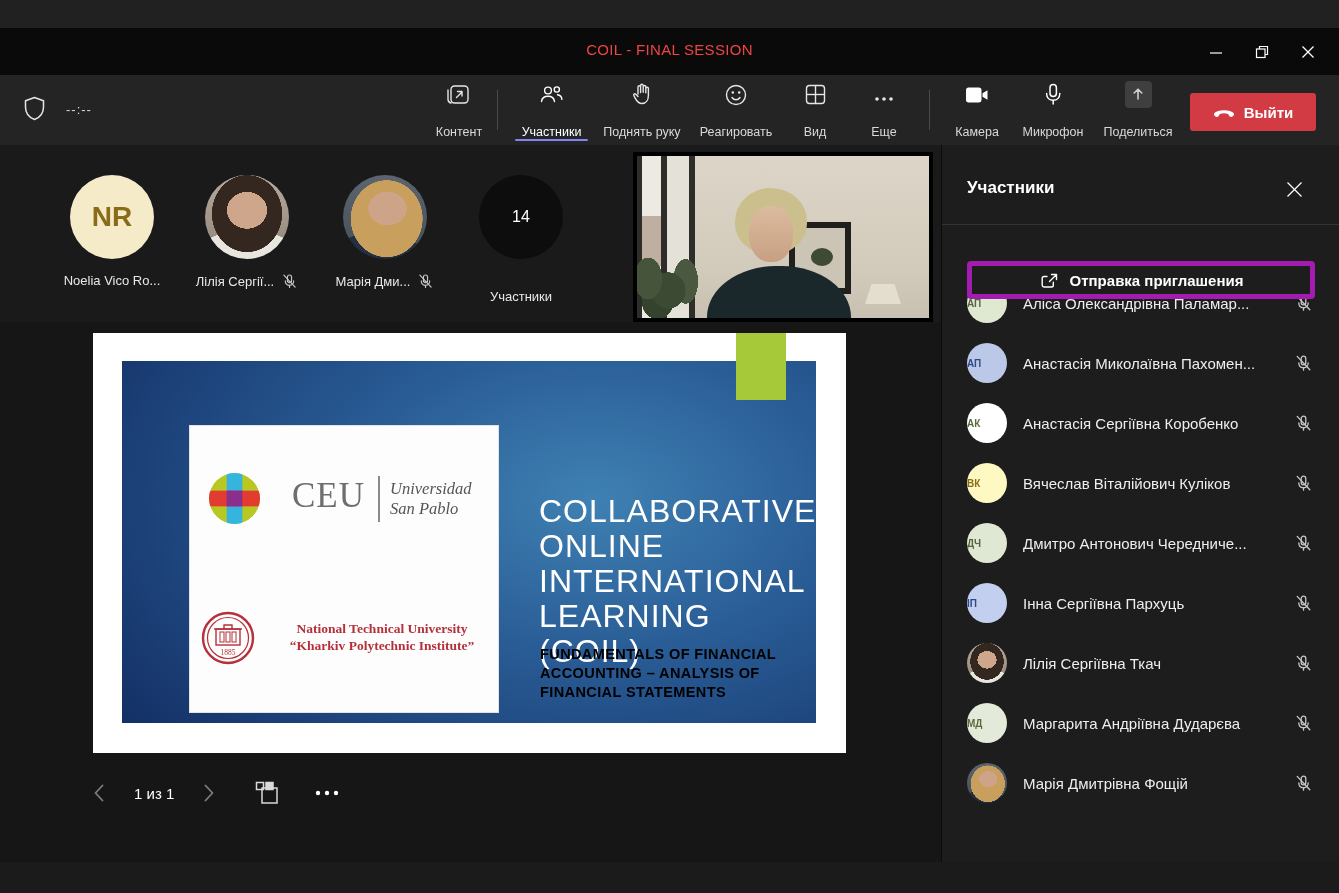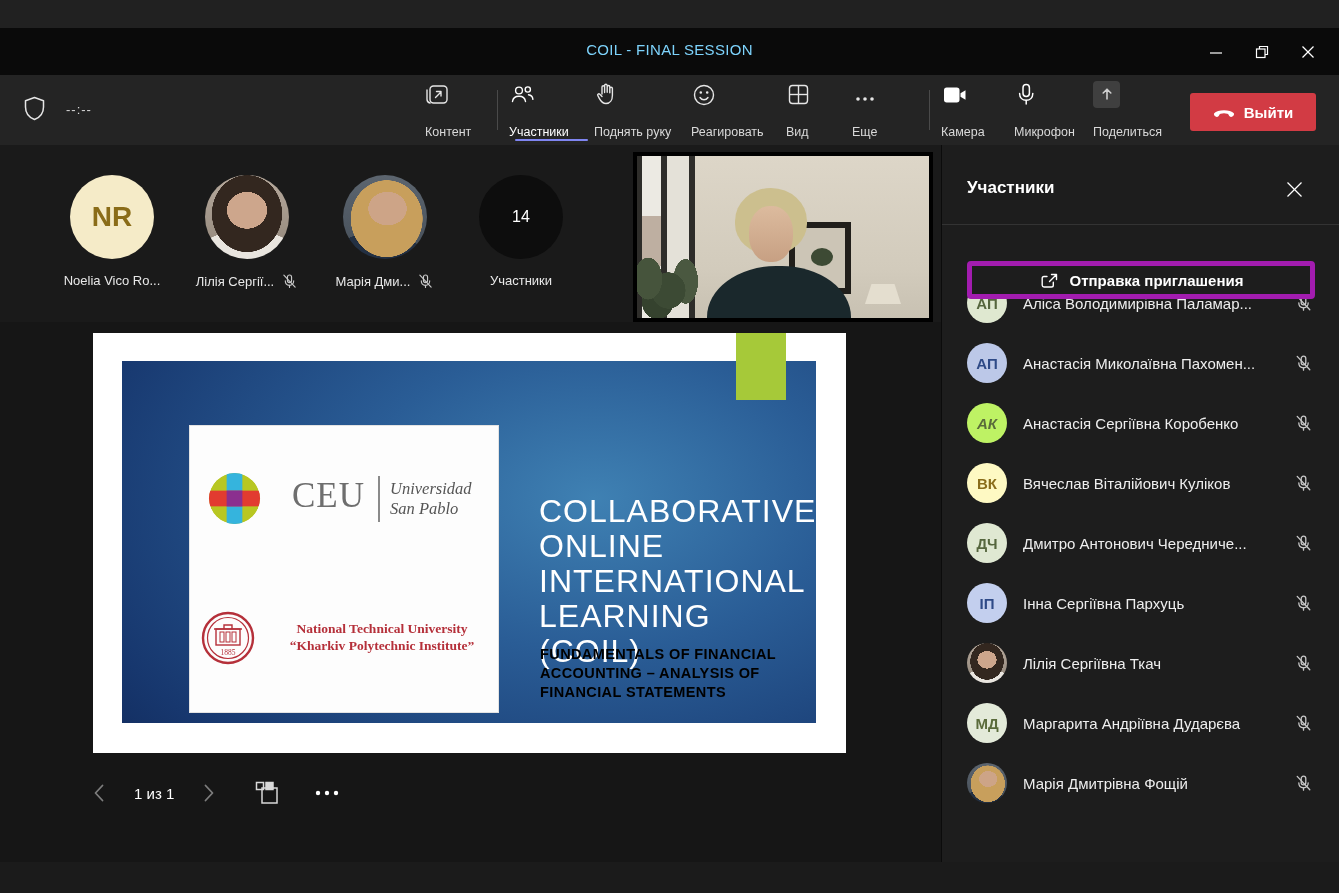--- a/index.html
+++ b/index.html
@@ -3,29 +3,29 @@
 <meta charset="utf-8">
 <style>
   * { margin:0; padding:0; box-sizing:border-box; }
   html,body { background:#000; }
   body { font-family:"Liberation Sans", sans-serif; }
   .win { position:relative; width:1339px; height:893px; overflow:hidden; background:#151515; }
 
   
   .topstrip { position:absolute; left:0; top:0; width:1339px; height:28px; background:#212121; }
   .titlebar { position:absolute; left:0; top:28px; width:1339px; height:47px; background:#0a0a0a; }
-  .titlebar .wtitle { position:absolute; left:0; right:0; top:13px; text-align:center; color:#7dd3fc; font-size:15px; letter-spacing:.3px; }
+  .titlebar .wtitle { position:absolute; left:0; right:0; top:13px; text-align:center; color:#ef4444; font-size:15px; letter-spacing:.3px; }
   .wcontrols { position:absolute; right:8px; top:0; height:47px; display:flex; }
   .wbtn { width:46px; height:47px; display:flex; align-items:center; justify-content:center; }
 
   
   .toolbar { position:absolute; left:0; top:75px; width:1339px; height:70px; background:#242424; }
   .shield { position:absolute; left:22px; top:20px; }
   .timer { position:absolute; left:66px; top:27px; color:#d9d9d9; font-size:13px; letter-spacing:1px; }
-  .tab { position:absolute; top:0; height:70px; display:flex; flex-direction:column; justify-content:center; gap:17px; cursor:pointer; }
+  .tab { position:absolute; top:0; height:70px; display:flex; flex-direction:column; align-items:center; justify-content:center; gap:17px; cursor:pointer; }
   .tab .ticon { height:26px; display:flex; align-items:flex-end; }
   .tab .tlabel { color:#d9d9d9; font-size:12.5px; white-space:nowrap; }
   .tab.selected .tlabel { color:#fff; }
   .tab.selected::after { content:""; position:absolute; left:6px; right:6px; bottom:4px; height:2.5px; background:#7f85f1; border-radius:2px; }
   .tb-divider { position:absolute; top:15px; width:1px; height:40px; background:#4a4a4a; }
   .share-box { width:27px; height:27px; background:#3f3f3f; border-radius:4px; display:flex; align-items:center; justify-content:center; }
   .leave-btn { position:absolute; left:1190px; top:18px; width:126px; height:38px; background:#d23b44; border:none; border-radius:3px; color:#fff; font-size:15px; font-weight:700; font-family:"Liberation Sans",sans-serif; display:flex; align-items:center; justify-content:center; gap:9px; cursor:pointer; }
 
   
   .main-left { position:absolute; left:0; top:145px; width:941px; height:717px; background:#161616; }
@@ -99,21 +99,21 @@
   .nav-more { margin-left:34px; letter-spacing:3px; color:#fff; font-size:16px; font-weight:700; }
 
   
   .panel-header { position:absolute; left:0; top:0; width:100%; height:79px; }
   .panel-title { position:absolute; left:25px; top:33px; color:#fff; font-size:17px; font-weight:700; }
   .panel-close { position:absolute; right:32px; top:32px; background:none; border:none; cursor:pointer; padding:4px; }
   .panel-divider { position:absolute; left:0; top:79px; width:100%; height:1px; background:#333; }
   .invite-btn { position:absolute; left:25px; top:116px; width:348px; height:38px; background:#1d1d1d; border:5px solid #a21caf; border-radius:4px; color:#fff; font-size:15px; font-weight:700; font-family:"Liberation Sans",sans-serif; display:flex; align-items:center; justify-content:center; gap:11px; cursor:pointer; z-index:2; }
   .plist { position:absolute; left:0; top:128px; width:100%; bottom:0; overflow:hidden; z-index:1; }
   .prow { height:60px; display:flex; align-items:center; padding:0 26px 0 25px; cursor:pointer; }
-  .pavatar { width:40px; height:40px; border-radius:50%; flex:none; display:flex; align-items:center; justify-content:center; font-size:15px; font-weight:700; }
+  .pavatar { width:40px; height:40px; border-radius:50%; flex:none; display:flex; align-items:center; font-size:10px; font-weight:700; }
   .pname { margin-left:16px; color:#eee; font-size:15px; white-space:nowrap; overflow:hidden; flex:1; }
   .pmic { flex:none; margin-left:8px; }
 
   svg { display:block; }
 </style>
 </head>
 <body>
 
 <svg width="0" height="0" style="position:absolute">
   <defs>
@@ -297,21 +297,21 @@
       <div class="fs-item" style="left:325px;">
         <div class="fs-avatar photo-maria"></div>
         <div class="fs-label">
             <span>Марія Дми...</span>
           <svg width="17" height="17" viewBox="0 0 19 19">
               <use href="#ic-mic-off"></use>
             </svg>
         </div>
       </div>
 
-      <div class="fs-item" style="left:461px;">
+      <div class="fs-item" style="left:461px;gap:16px;">
         <div class="fs-avatar" style="font-size: 16px; font-weight: 400; background: rgb(13, 13, 13); color: rgb(255, 255, 255);">
             <span>14</span>
           </div>
         <div class="fs-label">
             <span>Участники</span>
           </div>
       </div>
 
       <div class="video-tile">
         <div class="vt-wall"></div>
@@ -432,38 +432,38 @@
       </svg>
       <span>Отправка приглашения</span>
     </button>
 
     <div class="plist">
 
       <div class="prow">
         <div class="pavatar" style="background: rgb(223, 232, 208); color: rgb(85, 102, 61);">
             <span>АП</span>
           </div>
-        <div class="pname">Аліса Володимирівна Паламар...</div>
+        <div class="pname">Аліса Олександрівна Паламар...</div>
         <svg class="pmic" width="19" height="19" viewBox="0 0 19 19">
             <use href="#ic-mic-off"></use>
           </svg>
       </div>
 
       <div class="prow">
         <div class="pavatar" style="background: rgb(188, 200, 232); color: rgb(46, 74, 135);">
             <span>АП</span>
           </div>
         <div class="pname">Анастасія Миколаївна Пахомен...</div>
         <svg class="pmic" width="19" height="19" viewBox="0 0 19 19">
             <use href="#ic-mic-off"></use>
           </svg>
       </div>
 
       <div class="prow">
-        <div class="pavatar" style="background: #bef264; color: rgb(90, 107, 59); font-style: italic;">
+        <div class="pavatar" style="background: #ffffff; color: rgb(90, 107, 59);">
             <span>АК</span>
           </div>
         <div class="pname">Анастасія Сергіївна Коробенко</div>
         <svg class="pmic" width="19" height="19" viewBox="0 0 19 19">
             <use href="#ic-mic-off"></use>
           </svg>
       </div>
 
       <div class="prow">
         <div class="pavatar" style="background: #fef9c3; color: rgb(138, 109, 26);">

